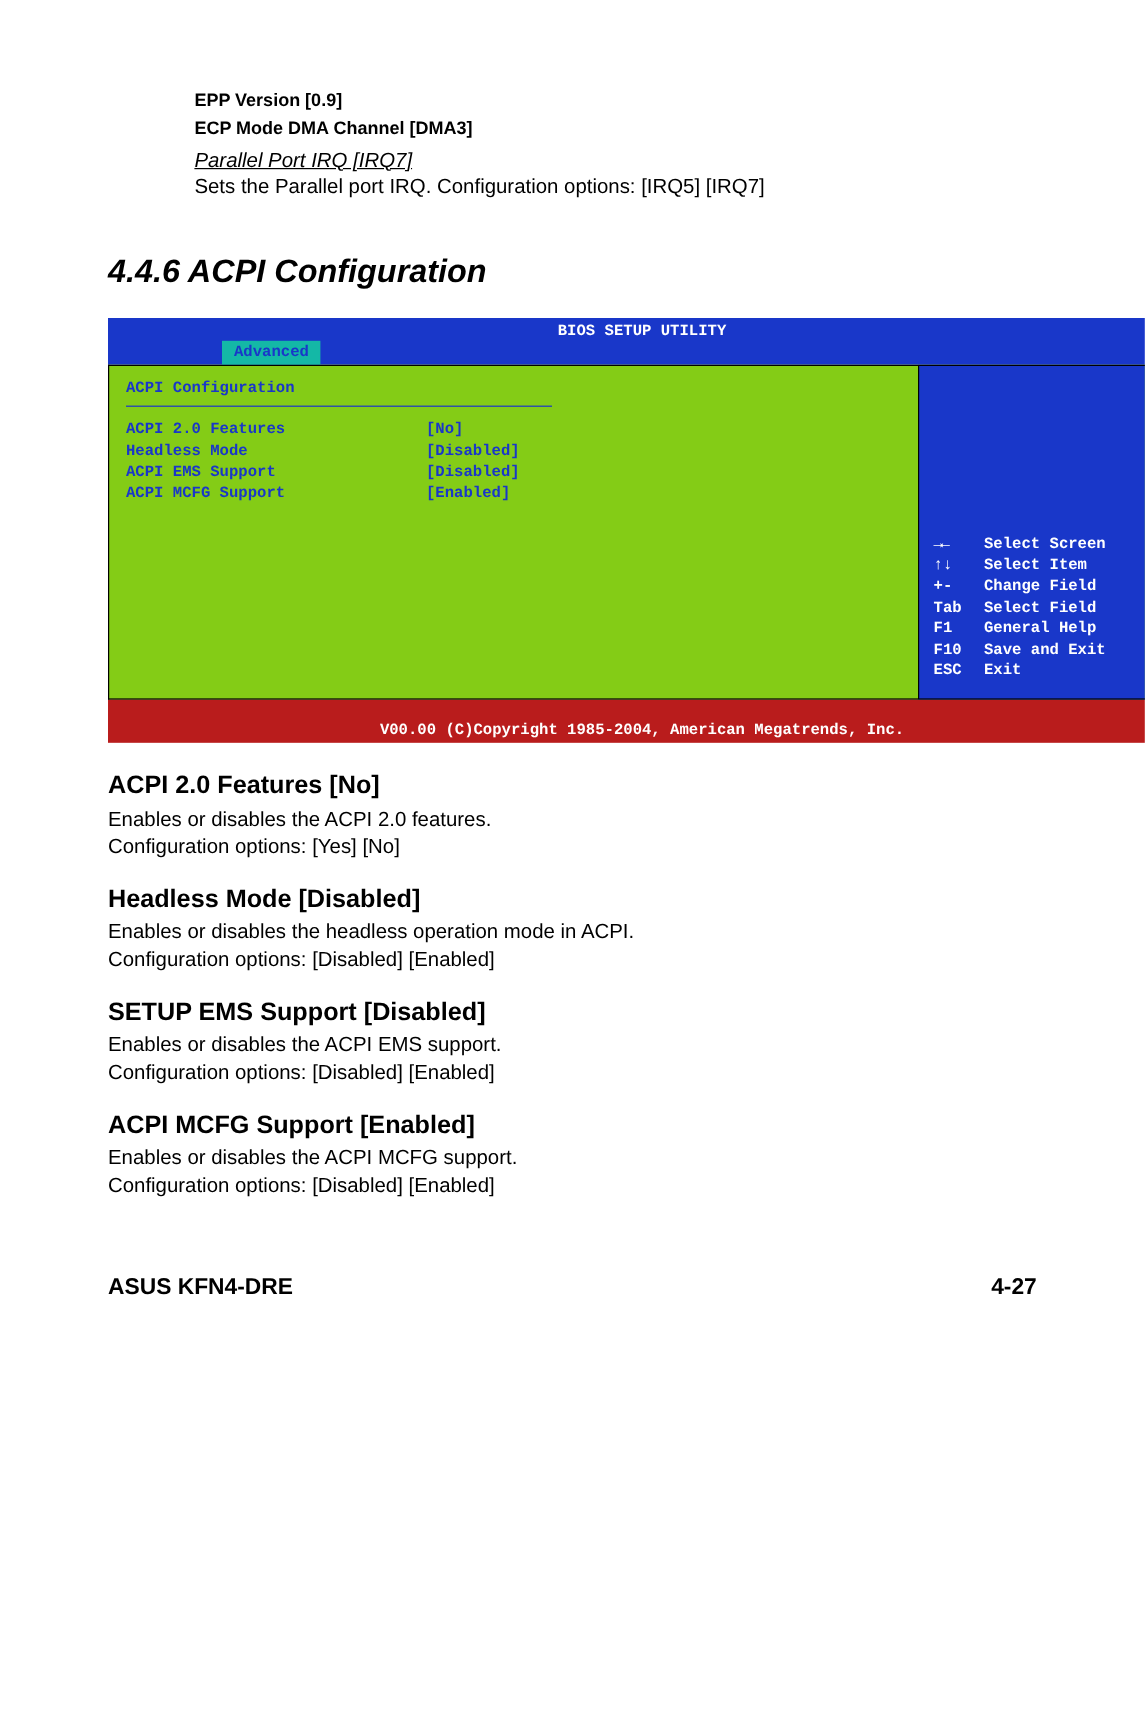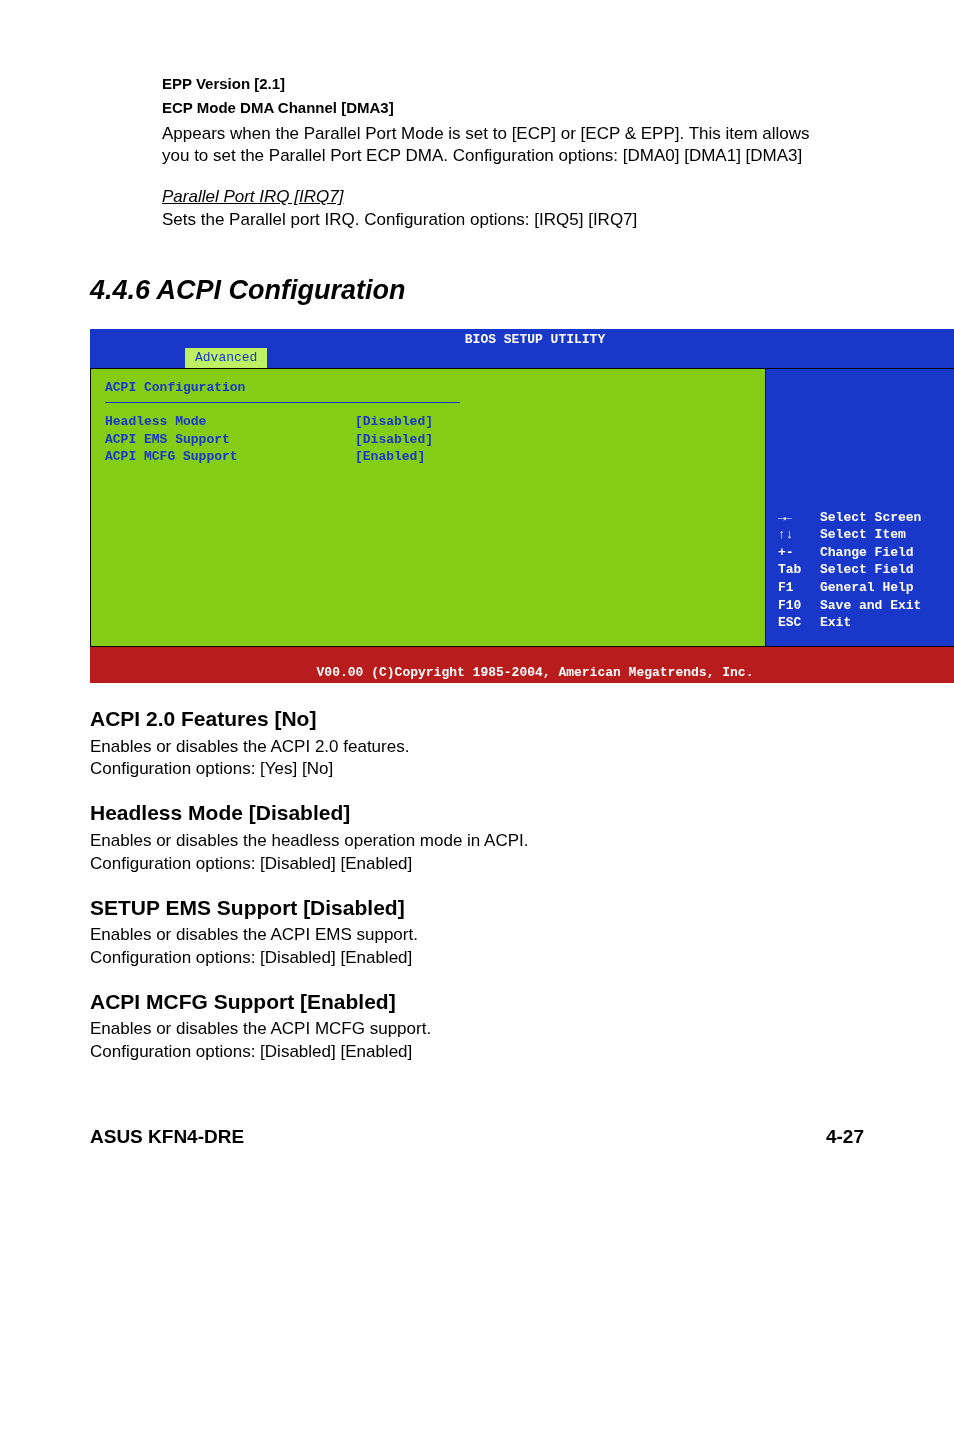--- a/index.html
+++ b/index.html
@@ -17,21 +17,21 @@
 
   h2.section-num { font-size: 27px; font-weight: bold; margin-top: 40px; margin-bottom: 18px; font-style: italic; }
   h3.sub-sec { font-size: 21px; font-weight: bold; margin-top: 14px; margin-bottom: 2px; }
 
   
   .bios-box { width: 890px; margin: 20px 0 22px 0; }
   .bios-title-bar { background: #1937c9; color: #fff; font-family: "Courier New", monospace; font-size: 13px; font-weight: bold; padding: 2px 0 0 0; }
   .bios-title-center { text-align: center; }
   .bios-tab-row { display: flex; }
   .bios-tab-spacer { width: 95px; }
-  .bios-tab { background: #bef264; color: #1937c9; font-family: "Courier New", monospace; font-size: 13px; font-weight: normal; padding: 1px 10px; }
+  .bios-tab { background: #14b8a6; color: #1937c9; font-family: "Courier New", monospace; font-size: 13px; font-weight: bold; padding: 1px 10px; }
   .bios-body { display: flex; background: #84cc16; font-family: "Courier New", monospace; font-size: 13px; font-weight: bold; color: #1937c9; }
   .bios-left { flex: 1; padding: 10px 14px 90px 14px; border: 1px solid #000; border-right: none; }
   .bios-right { width: 215px; padding: 10px 12px 14px 12px; border: 1px solid #000; }
   .bios-sep { border-top: 1px solid #1937c9; margin: 6px 0 10px 0; width: 55%; }
   .bios-row { display: flex; }
   .bios-label { width: 250px; }
   .bios-val { }
   .bios-help { margin-top: 130px; }
   .bios-help-row { display: flex; }
   .bios-help-key { width: 42px; color: #fff; }
@@ -42,26 +42,25 @@
   .bios-footer { background: #b91c1c; color: #fff; font-family: "Courier New", monospace; font-size: 13px; font-weight: bold; text-align: center; padding: 17px 0 2px 0; }
 
   .page-footer { display: flex; justify-content: space-between; margin-top: 60px; font-size: 19px; font-weight: bold; }
 
   .arrow-glyph { letter-spacing: -2px; }
 </style>
 </head>
 <body>
 
 <div class="indent-1">
-  <div class="sub-heading">EPP Version [2.1]</div>
+  <div class="sub-heading">EPP Version [0.9]</div>
 </div>
 
 <div class="indent-1">
   <div class="sub-heading">ECP Mode DMA Channel [DMA3]</div>
-  <div class="para">Appears when the Parallel Port Mode is set to [ECP] or [ECP &amp; EPP]. This item allows you to set the Parallel Port ECP DMA. Configuration options: [DMA0] [DMA1] [DMA3]</div>
 </div>
 
 <div class="indent-2">
   <div><span class="ital-under">Parallel Port IRQ [IRQ7]</span></div>
   <div class="para2">Sets the Parallel port IRQ. Configuration options: [IRQ5] [IRQ7]</div>
 </div>
 
 <h2 class="section-num">4.4.6   ACPI Configuration</h2>
 
 <div class="bios-box">
@@ -69,20 +68,24 @@
     <div class="bios-title-center">BIOS SETUP UTILITY</div>
     <div class="bios-tab-row">
       <div class="bios-tab-spacer"></div>
       <div class="bios-tab">Advanced</div>
     </div>
   </div>
   <div class="bios-body">
     <div class="bios-left">
       <div>ACPI Configuration</div>
       <div class="bios-sep"></div>
+      <div class="bios-row">
+        <div class="bios-label">ACPI 2.0 Features</div>
+        <div class="bios-val">[No]</div>
+      </div>
       <div class="bios-row">
         <div class="bios-label">Headless Mode</div>
         <div class="bios-val">[Disabled]</div>
       </div>
       <div class="bios-row">
         <div class="bios-label">ACPI EMS Support</div>
         <div class="bios-val">[Disabled]</div>
       </div>
       <div class="bios-row">
         <div class="bios-label">ACPI MCFG Support</div>

